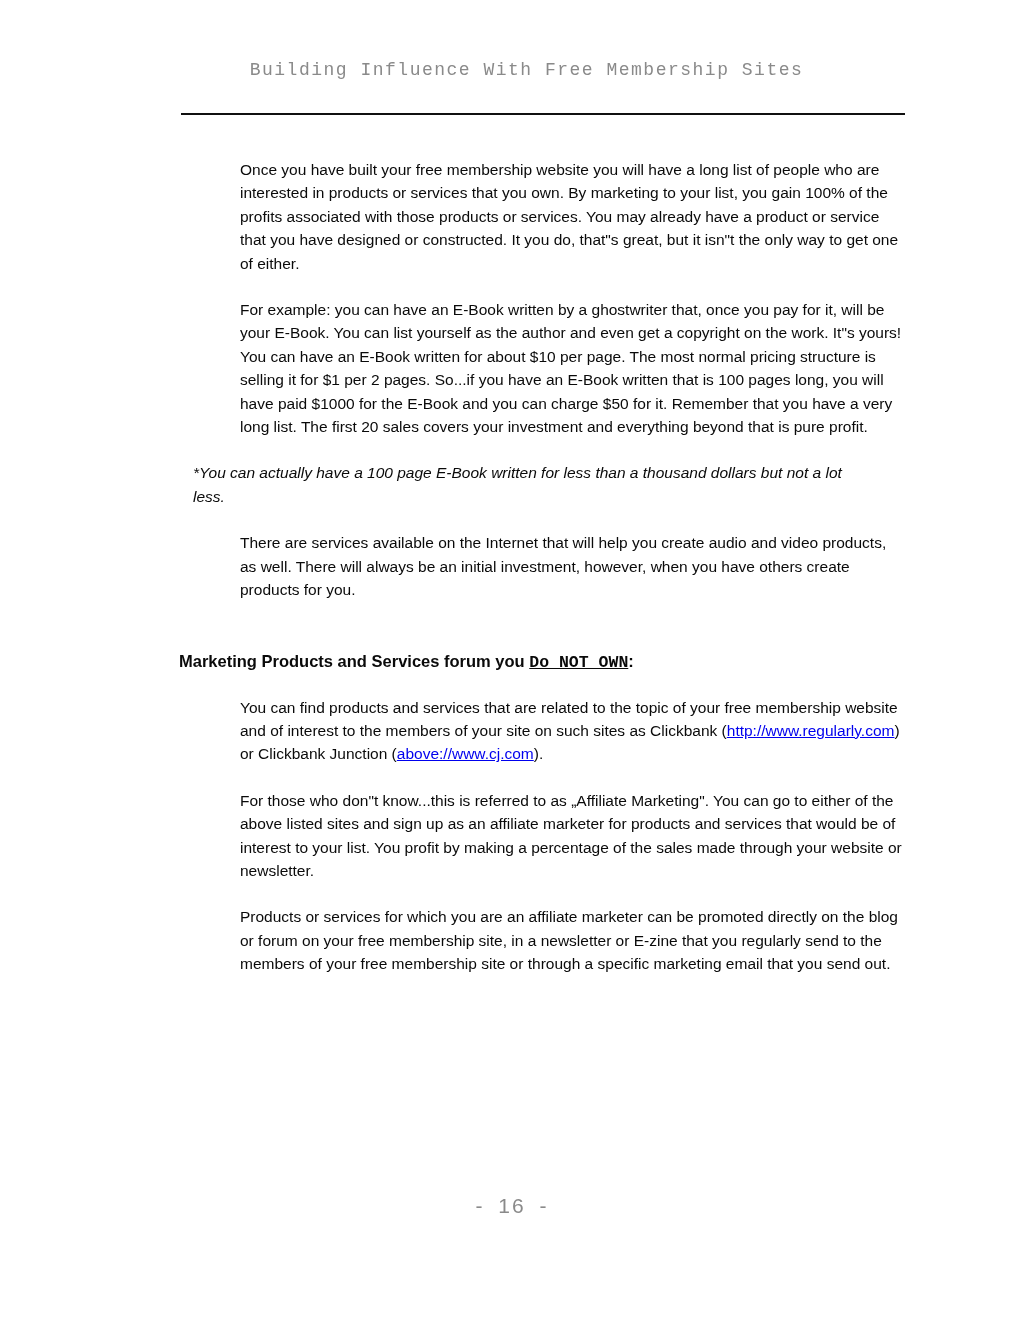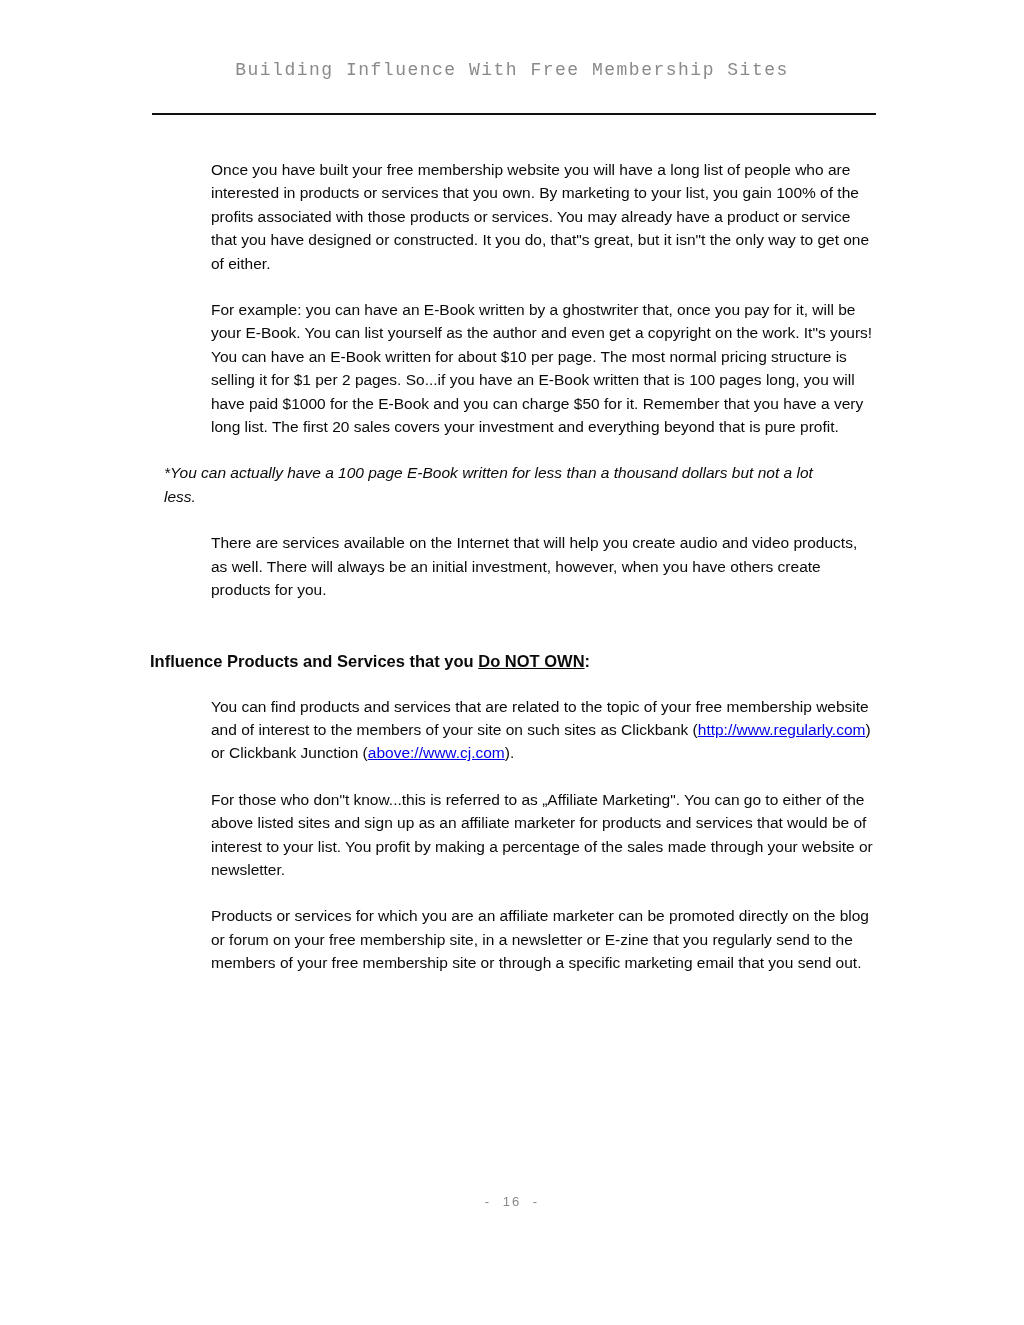--- a/index.html
+++ b/index.html
@@ -7,20 +7,21 @@
   body { width: 1024px; }
 
   .page {
     position: relative;
     width: 1024px;
     height: 1325px;
     background: #ffffff;
     color: #0a0a0a;
     font-family: "Liberation Sans", sans-serif;
     overflow: hidden;
+    padding-left: 29px;
   }
 
   .running-header {
     margin-top: 58px;
     text-align: center;
     font-family: "Liberation Mono", "DejaVu Sans Mono", monospace;
     font-size: 18px;
     letter-spacing: 1.5px;
     color: #8a8a8a;
     line-height: 24px;
@@ -48,51 +49,51 @@
   .block.heading {
     margin-left: 0;
     width: 726px;
     font-weight: bold;
     font-size: 16.5px;
     margin-top: 48px;
     margin-bottom: 22px;
     line-height: 23px;
   }
 
-  .underline { text-decoration: underline; }
+  .underline { text-decoration: underline; font-family: Liberation Mono, monospace; }
 
   a.link { color: #0000ee; text-decoration: underline; cursor: pointer; }
 
   .page-number {
     position: absolute;
     top: 1194px;
     left: 0;
     width: 100%;
     text-align: center;
     color: #8a8a8a;
-    font-size: 13px;
+    font-size: 21px;
     letter-spacing: 2px;
     word-spacing: 6px;
   }
 </style>
 </head>
 <body>
 
 <div class="page">
 
   <div class="running-header">Building Influence With Free Membership Sites</div>
 
   <div class="header-rule"></div>
 
   <div class="doc-body">
       <div class="block paragraph"><span>Once you have built your free membership website you will have a long list of people who are interested in products or services that you own. By marketing to your list, you gain 100% of the profits associated with those products or services. You may already have a product or service that you have designed or constructed. It you do, that"s great, but it isn"t the only way to get one of either.</span></div>
       <div class="block paragraph"><span>For example: you can have an E-Book written by a ghostwriter that, once you pay for it, will be your E-Book. You can list yourself as the author and even get a copyright on the work. It"s yours! You can have an E-Book written for about $10 per page. The most normal pricing structure is selling it for $1 per 2 pages. So...if you have an E-Book written that is 100 pages long, you will have paid $1000 for the E-Book and you can charge $50 for it. Remember that you have a very long list. The first 20 sales covers your investment and everything beyond that is pure profit.</span></div>
       <div class="block italic"><span>*You can actually have a 100 page E-Book written for less than a thousand dollars but not a lot less.</span></div>
       <div class="block paragraph"><span>There are services available on the Internet that will help you create audio and video products, as well. There will always be an initial investment, however, when you have others create products for you.</span></div>
-      <div class="block heading"><span>Influence Products and Services that you </span><span class="underline">Do NOT OWN</span><span>:</span></div>
+      <div class="block heading"><span>Marketing Products and Services forum you </span><span class="underline">Do NOT OWN</span><span>:</span></div>
       <div class="block paragraph"><span>You can find products and services that are related to the topic of your free membership website and of interest to the members of your site on such sites as Clickbank (</span><a class="link" href="#">http://www.regularly.com</a><span>) or Clickbank Junction (</span><a class="link" href="#">above://www.cj.com</a><span>).</span></div>
       <div class="block paragraph"><span>For those who don"t know...this is referred to as „Affiliate Marketing". You can go to either of the above listed sites and sign up as an affiliate marketer for products and services that would be of interest to your list. You profit by making a percentage of the sales made through your website or newsletter.</span></div>
       <div class="block paragraph"><span>Products or services for which you are an affiliate marketer can be promoted directly on the blog or forum on your free membership site, in a newsletter or E-zine that you regularly send to the members of your free membership site or through a specific marketing email that you send out.</span></div>
     </div>
 
   <div class="page-number">- 16 -</div>
 
 </div>
 
 </body></html>

